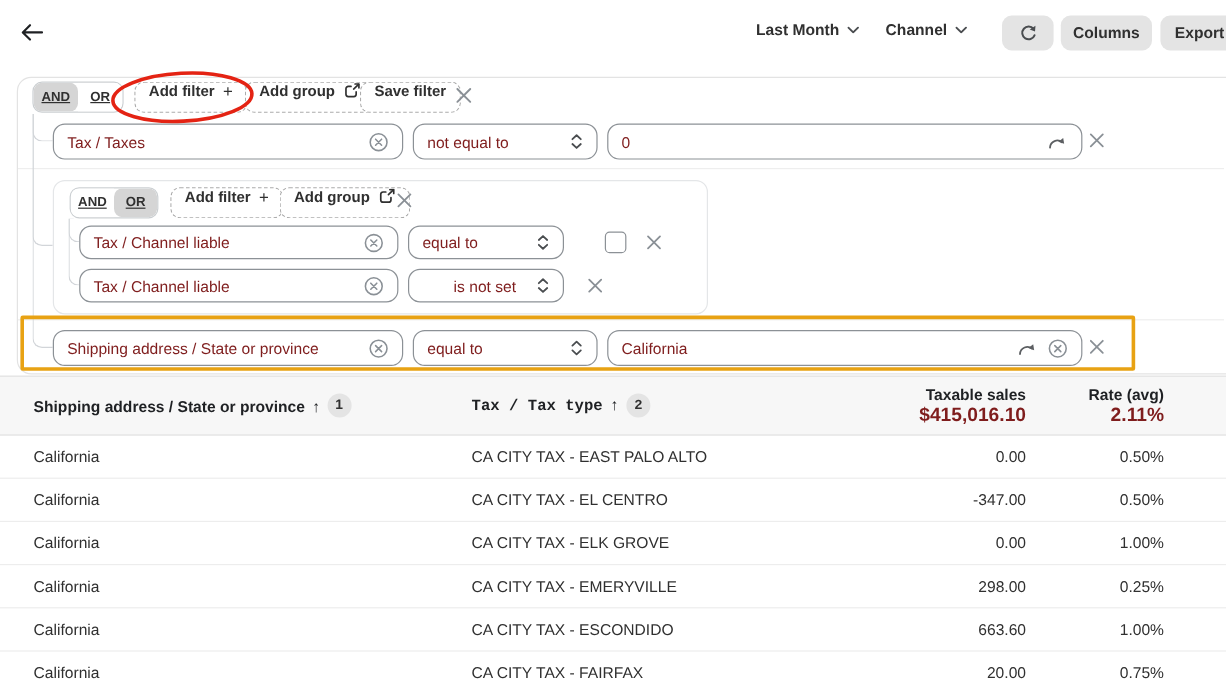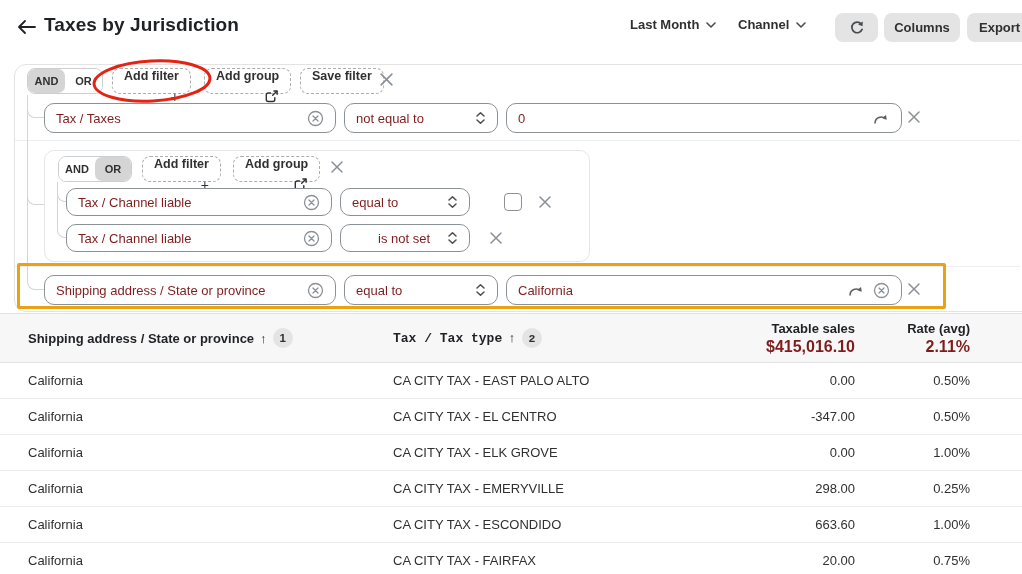--- a/index.html
+++ b/index.html
@@ -11,25 +11,25 @@
   .back-btn { position:absolute; left:14px; top:14px; width:26px; height:26px; background:none; border:none; display:flex; align-items:center; justify-content:center; }
   .page-title { position:absolute; left:44px; top:14px; font-size:19px; font-weight:700; color:#1f2124; letter-spacing:.1px; }
   .text-btn { position:absolute; top:17px; background:none; border:none; font:inherit; font-size:13px; font-weight:600; color:#303030; display:inline-flex; align-items:center; gap:7px; }
   .pill-btn { position:absolute; top:13px; height:29px; background:#e4e4e4; border:none; border-radius:8px; font:inherit; font-size:13px; font-weight:600; color:#303030; display:inline-flex; align-items:center; justify-content:center; padding:0 12px; white-space:nowrap; overflow:hidden; }
 
   
   .filter-panel { position:absolute; left:14px; top:64px; width:1026px; height:248px; border:1px solid #e3e3e3; border-radius:12px; background:#fff; }
   .sep { position:absolute; left:15px; width:1005px; height:0; border-top:1px solid #eeeeee; }
   .elbow { position:absolute; border-left:1.5px solid #d2d5d9; border-bottom:1.5px solid #d2d5d9; border-bottom-left-radius:8px; }
 
-  .seg { position:absolute; height:26px; display:inline-flex; border:1px solid #cbcfd2; border-radius:8px; background:#fff; overflow:hidden; }
+  .seg { position:absolute; height:26px; display:inline-flex; border:1px solid #cbcfd2; border-radius:8px; background:#fff; overflow:hidden;text-decoration:underline; }
   .seg-btn { width:37px; border:none; background:#fff; font:inherit; font-size:11px; font-weight:700; color:#303030; display:flex; align-items:center; justify-content:center; }
   .seg-btn.selected { background:#d5d5d5; border-radius:7px; }
 
-  .dashed-btn { position:absolute; height:26px; border:1px dashed #acacac; border-radius:8px; background:#fff; font:inherit; font-size:12.5px; font-weight:600; color:#303030; display:inline-flex; align-items:flex-end; gap:7px; padding:0 11px;flex-direction:column; }
+  .dashed-btn { position:absolute; height:26px; border:1px dashed #acacac; border-radius:8px; background:#fff; font:inherit; font-size:12.5px; font-weight:600; color:#303030; display:inline-flex; align-items:flex-start; gap:7px; padding:0 11px; }
   .plus-glyph { font-size:14px; font-weight:500; color:#303030; line-height:1; }
 
   .fpill { position:absolute; height:30px; background:#fff; border:1px solid #8c9196; border-radius:10px; display:flex; align-items:center; justify-content:space-between; padding:0 11px; font-size:13px; color:#7f1d1d; }
   .fpill .lbl { white-space:nowrap; overflow:hidden; }
   .fpill .right-icons { display:flex; align-items:center; gap:8px; }
   .nested { height:28px; }
 
   .x-btn { position:absolute; background:none; border:none; display:flex; align-items:center; justify-content:center; }
   .checkbox { position:absolute; width:18px; height:18px; border:1.5px solid #8c9196; border-radius:4px; background:#fff; }
 
@@ -61,21 +61,20 @@
 
 <div class="stage">
 
   <button class="back-btn">
     <span>
       <svg width="20" height="16" viewBox="0 0 20 16">
           <path d="M8 2 L2 8 L8 14 M2.5 8 H18" stroke="#1f2124" stroke-width="1.8" fill="none" stroke-linecap="round" stroke-linejoin="round"></path>
         </svg>
     </span>
   </button>
-  <h1 class="page-title">Taxes by Jurisdiction</h1>
 
   <button class="text-btn" style="left:630px;">
     <span>Last Month</span>
     <span>
         <svg width="10" height="6" viewBox="0 0 10 6">
           <path d="M1 1 L5 5 L9 1" stroke="#4a4d50" stroke-width="1.6" fill="none" stroke-linecap="round" stroke-linejoin="round"></path>
         </svg>
       </span>
   </button>
   <button class="text-btn" style="left:738px;">

